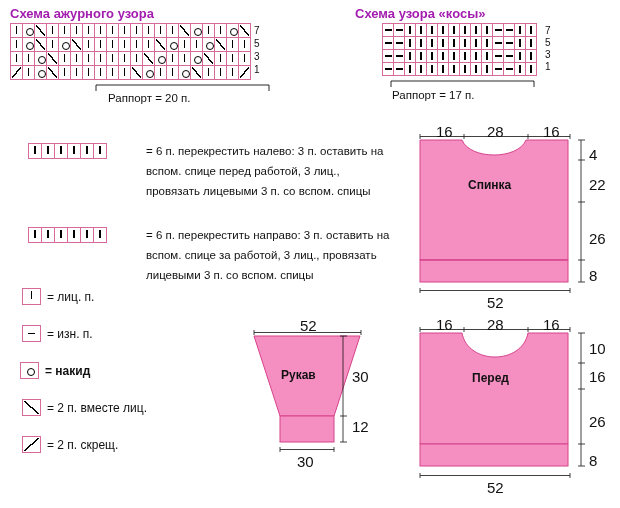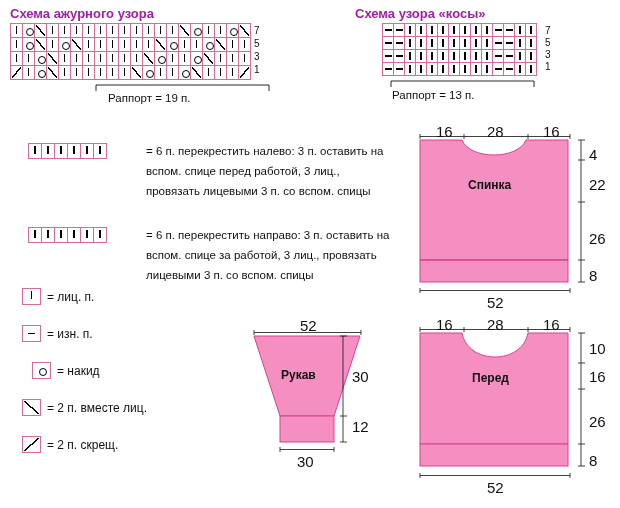--- a/index.html
+++ b/index.html
@@ -253,21 +253,21 @@
   <div>7</div>
   <div>5</div>
   <div>3</div>
   <div>1</div>
 </div>
 <div class="abs" style="left:95px; top:84px; width:175px; height:1px;">
   <svg width="175" height="8">
     <path d="M1,7 L1,1 L174,1 L174,7" fill="none" stroke="#111" stroke-width="0.9"></path>
   </svg>
 </div>
-<div class="abs caption" style="left:108px; top:92px;">Раппорт = 19 п.</div>
+<div class="abs caption" style="left:108px; top:92px;">Раппорт = 20 п.</div>
 
 <div class="abs chart-title" style="left:355px; top:6px;">Схема узора «косы»</div>
 <div class="abs" style="left:382px; top:23px;">
   <table class="grid small">
     <tbody>
         <tr>
       <td class="g-dash"></td>
           <td class="g-dash"></td>
           <td class="g-v"></td>
           <td class="g-v"></td>
@@ -337,21 +337,21 @@
   <div>7</div>
   <div>5</div>
   <div>3</div>
   <div>1</div>
 </div>
 <div class="abs" style="left:390px; top:80px;">
   <svg width="145" height="8">
     <path d="M1,7 L1,1 L144,1 L144,7" fill="none" stroke="#111" stroke-width="0.9"></path>
   </svg>
 </div>
-<div class="abs caption" style="left:392px; top:89px;">Раппорт = 13 п.</div>
+<div class="abs caption" style="left:392px; top:89px;">Раппорт = 17 п.</div>
 
 <div class="abs" style="left:28px; top:143px;">
   <table class="cablebox">
     <tbody>
         <tr>
       <td class="g-v"></td>
           <td class="g-v"></td>
           <td class="g-v"></td>
           <td class="g-v"></td>
           <td class="g-v"></td>
@@ -379,21 +379,21 @@
 <div class="cable-desc" style="left:146px; top:225px;">= 6 п. перекрестить направо: 3 п. оставить на вспом. спице за работой, 3 лиц., провязать лицевыми 3 п. со вспом. спицы</div>
 
 <div class="legend-row" style="left:22px; top:288px;">
   <span class="sym-box g-v"></span>
   <span class="legend-text">= лиц. п.</span>
 </div>
 <div class="legend-row" style="left:22px; top:325px;">
   <span class="sym-box g-dash"></span>
   <span class="legend-text">= изн. п.</span>
 </div>
-<div class="legend-row" style="left:32px; top:362px;">
+<div class="legend-row" style="left:20px; top:362px;font-weight:bold;">
   <span class="sym-box g-o"></span>
   <span class="legend-text">= накид</span>
 </div>
 <div class="legend-row" style="left:22px; top:399px;">
   <span class="sym-box g-d"></span>
   <span class="legend-text">= 2 п. вместе лиц.</span>
 </div>
 <div class="legend-row" style="left:22px; top:436px;">
   <span class="sym-box g-b"></span>
   <span class="legend-text">= 2 п. скрещ.</span>

